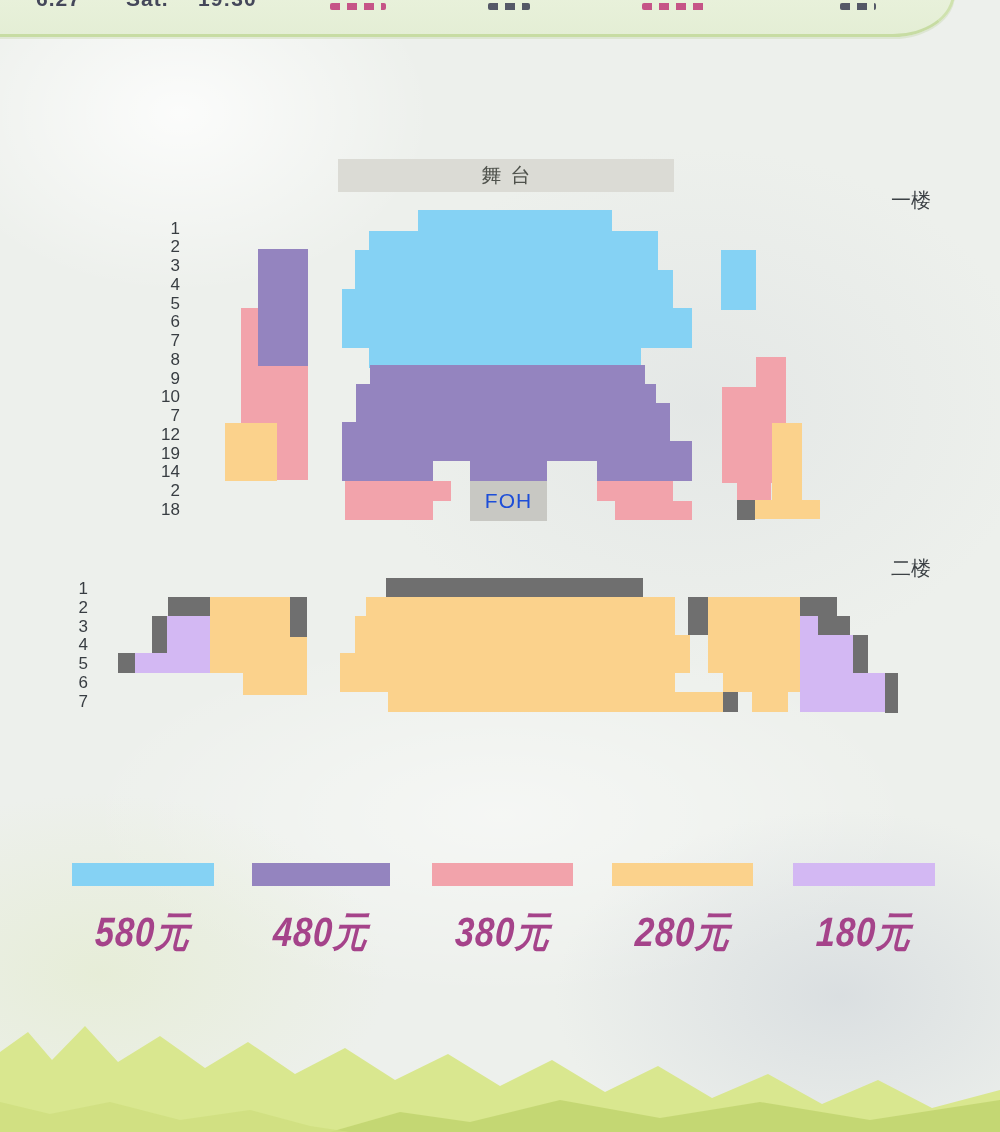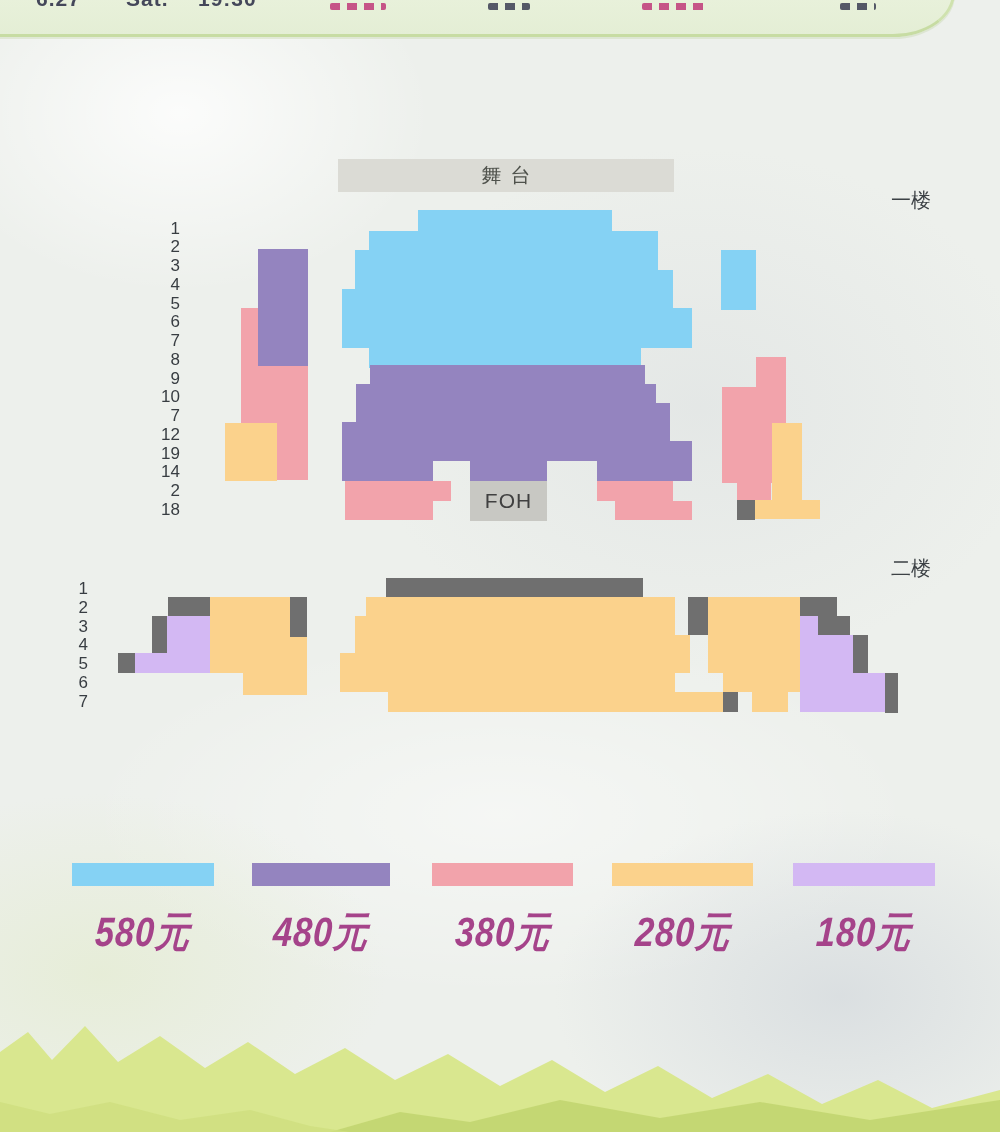--- a/index.html
+++ b/index.html
@@ -29,21 +29,21 @@
   
   .block{position:absolute;}
   .stage{
     position:absolute;left:338px;top:159px;width:336px;height:33px;
     background:#dbdbd5;color:#4f524c;font-size:20px;letter-spacing:9px;
     display:flex;align-items:center;justify-content:center;text-indent:9px;
     z-index:3;
   }
   .foh{
     position:absolute;left:470px;top:481px;width:77px;height:40px;
-    background:#c8c8c3;color:#404040;font-size:21px;letter-spacing:1px;
+    background:#c8c8c3;color:#1d4ed8;font-size:21px;letter-spacing:1px;
     display:flex;align-items:center;justify-content:center;z-index:4;
   }
   .floor-label{position:absolute;color:#3c4145;font-size:20px;z-index:3;}
   .floor1-label{left:891px;top:187px;}
   .floor2-label{left:891px;top:555px;}
   .rownum{position:absolute;width:34px;text-align:right;color:#383d42;font-size:17px;line-height:19px;z-index:3;}
   .seat-layer{position:absolute;left:0;top:0;z-index:3;}
   
   .legend{position:absolute;left:0;top:0;width:1000px;z-index:3;}
   .swatch{position:absolute;top:863px;height:23px;}

